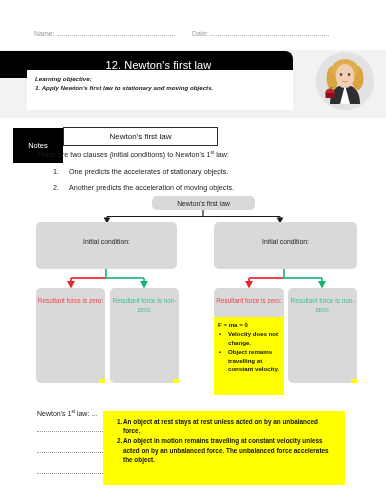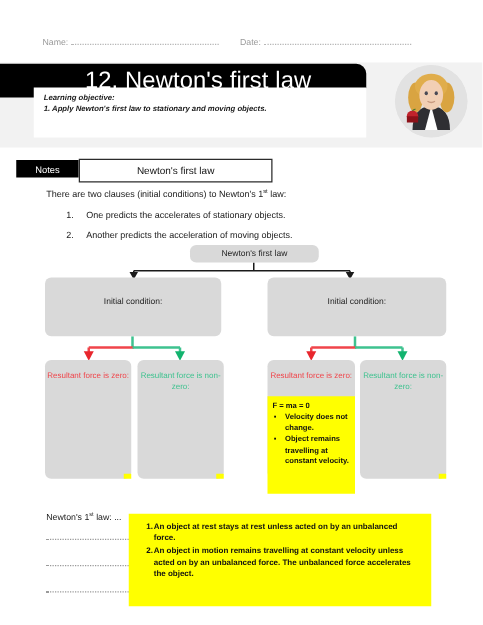--- a/index.html
+++ b/index.html
@@ -59,21 +59,21 @@
     width: 293px;
     height: 27px;
     background: #000000;
     border-radius: 0 8px 8px 0;
     display: flex;
     align-items: center;
     justify-content: center;
   }
   .title-text {
     color: #ffffff;
-    font-size: 19px;
+    font-size: 11px;
     letter-spacing: .1px;
     white-space: nowrap;
     padding-left: 24px;
   }
 
   
   .lo-box {
     position: absolute;
     top: 70px;
     left: 27px;
@@ -108,21 +108,21 @@
     background: #e2e2e2;
     overflow: hidden;
   }
 
   
   .notes-tab {
     position: absolute;
     top: 128px;
     left: 13px;
     width: 50px;
-    height: 14px;
+    height: 35px;
     background: #000000;
     display: flex;
     align-items: center;
     justify-content: center;
   }
   .notes-tab span { color: #fff; font-size: 7.5px; }
   .notes-title-box {
     position: absolute;
     top: 127px;
     left: 63px;

